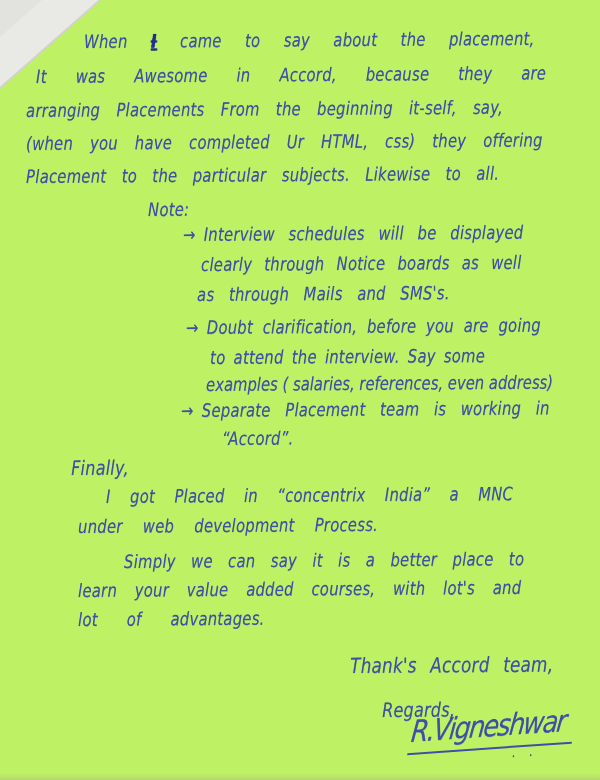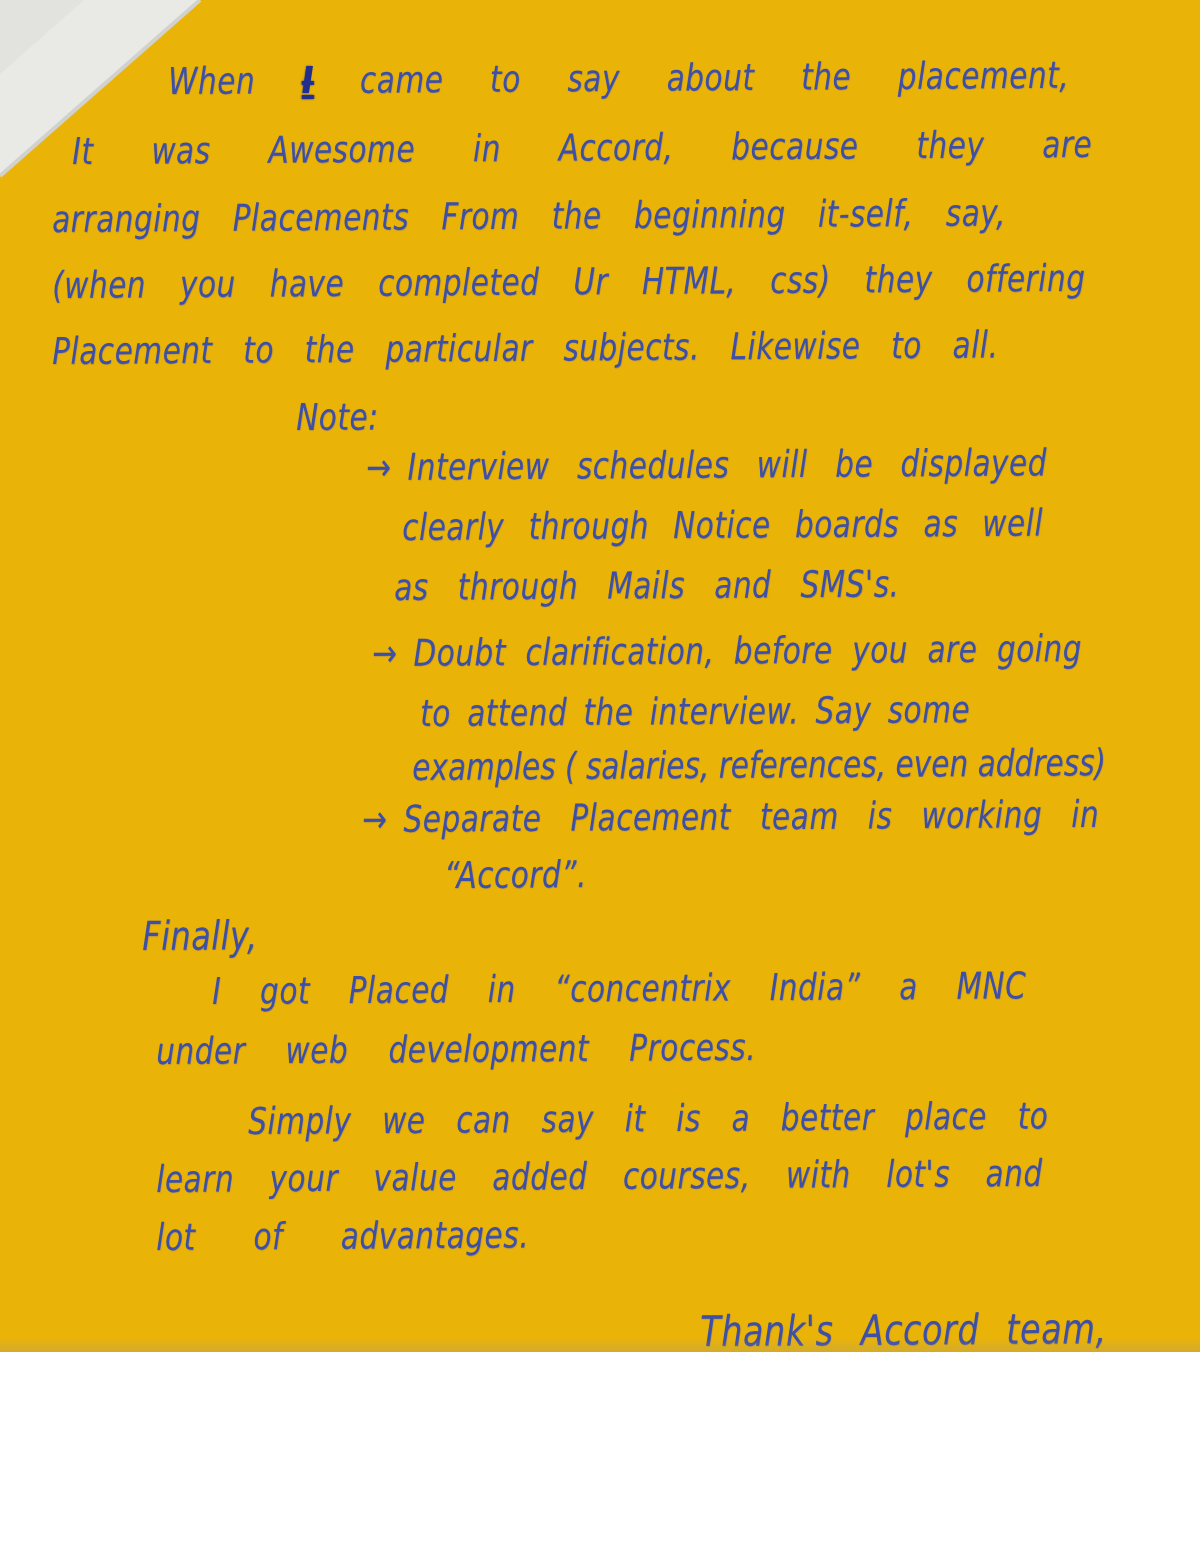--- a/index.html
+++ b/index.html
@@ -1,19 +1,19 @@
 <!DOCTYPE html>
 <html><head>
 <meta charset="utf-8">
 <style>
   html,body{margin:0;padding:0;background:#ffffff;}
   .page{
     position:relative;
-    width:600px;height:676px;
-    background:#eab308;
+    width:600px;height:780px;
+    background:#bef264;
     overflow:hidden;
     font-family:"DejaVu Sans", sans-serif;
   }
   
   .hw{
     position:absolute;
     font-style:italic;
     font-size:18.5px;
     color:#3d4fa6;
     letter-spacing:.3px;

